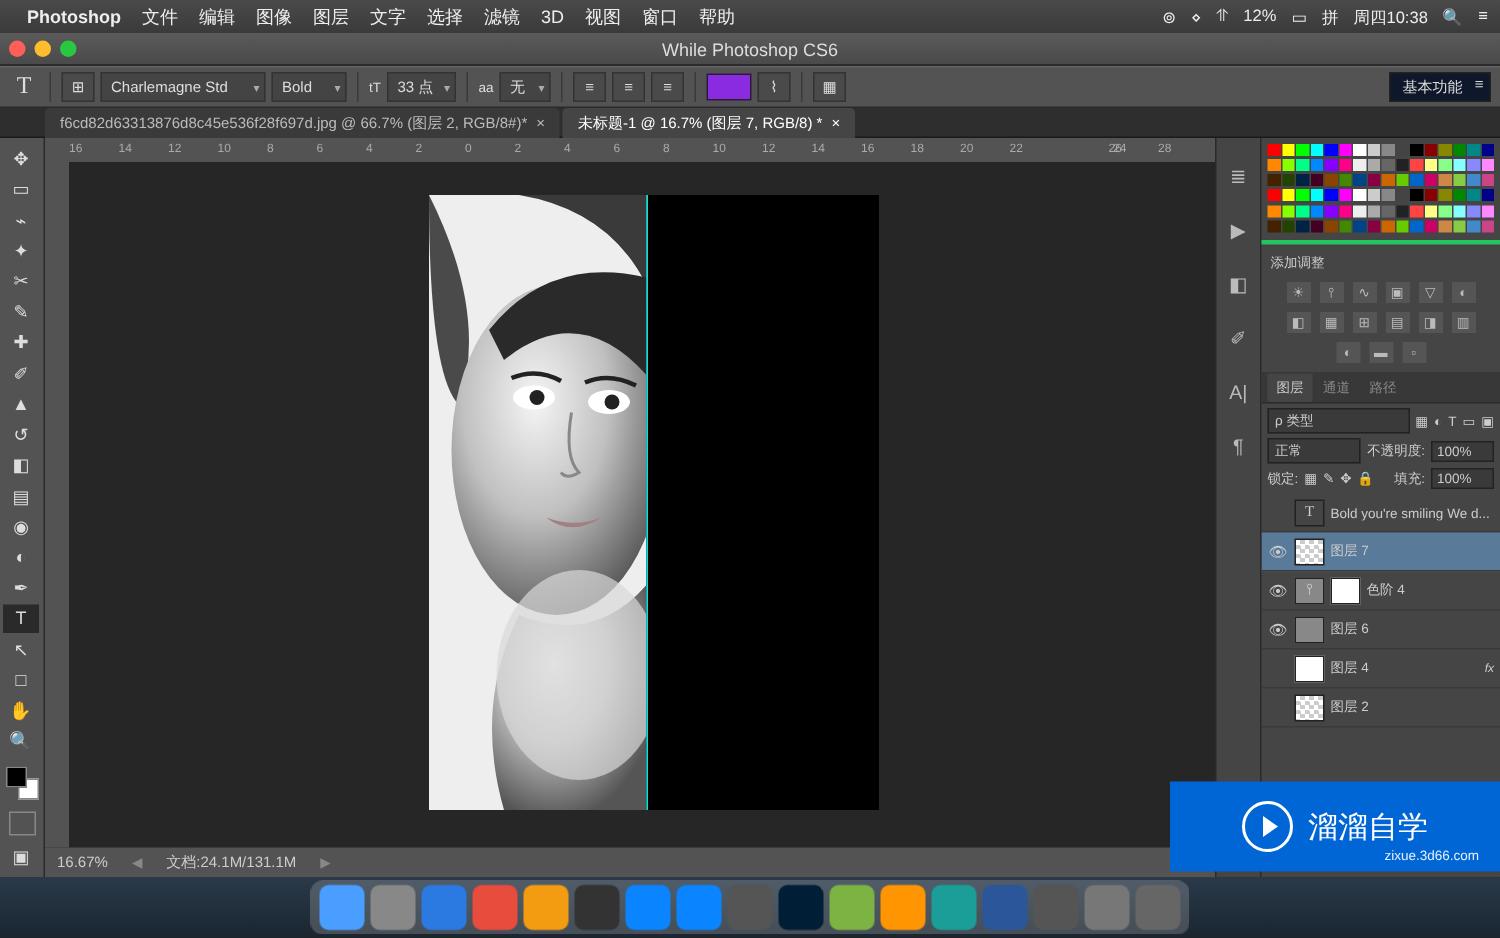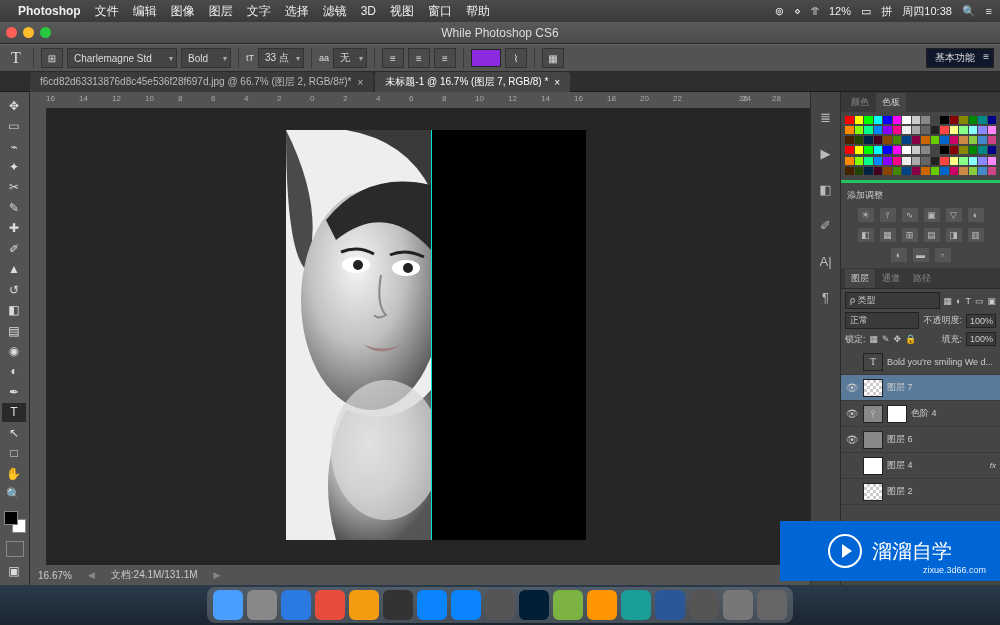--- a/index.html
+++ b/index.html
@@ -73,21 +73,21 @@
 .swatches{height:68px;padding:4px;display:grid;grid-template-columns:repeat(16,1fr);gap:1px;}
 .swatches div{height:8px;}
 .adj-panel{padding:6px;border-top:3px solid #22c55e;}
 .adj-label{margin-bottom:6px;font-size:9px;}
 .adj-icons{display:flex;flex-wrap:wrap;gap:6px;justify-content:center;}
 .adj-icons span{width:16px;height:14px;background:#555;display:flex;align-items:center;justify-content:center;font-size:9px;color:#bbb;}
 .layers-section{flex:1;border-top:1px solid #2a2a2a;display:flex;flex-direction:column;}
 .layers-controls{padding:3px 4px;display:flex;flex-direction:column;gap:3px;font-size:9px;}
 .layers-controls .row{display:flex;align-items:center;gap:4px;}
 .layers-controls .sel{background:#3a3a3a;border:1px solid #222;padding:1px 4px;flex:1;min-width:0;}
-.layers-controls .num{background:#3a3a3a;border:1px solid #222;padding:1px 3px;width:30px;}
+.layers-controls .num{background:#3a3a3a;border:1px solid #222;padding:1px 3px;width:42px;}
 .layers-list{flex:1;overflow:auto;}
 .layer{display:flex;align-items:center;height:26px;border-bottom:1px solid #3a3a3a;padding:0 4px;gap:4px;}
 .layer.selected{background:#5a7a9a;}
 .layer .eye{width:14px;height:14px;display:flex;align-items:center;justify-content:center;font-size:10px;}
 .layer .thumb{width:20px;height:18px;background:#888;border:1px solid #222;display:flex;align-items:center;justify-content:center;font-size:10px;}
 .layer .thumb.mask{background:#fff;}
 .layer .thumb.text{background:#454545;font-family:serif;}
 .layer .thumb.check{background:repeating-conic-gradient(#ccc 0 25%,#fff 0 50%) 0 0/6px 6px;}
 .layer .name{font-size:9px;white-space:nowrap;overflow:hidden;text-overflow:ellipsis;}
 .layer .fx{margin-left:auto;font-size:8px;font-style:italic;}
@@ -288,24 +288,20 @@
   <div class="panel-strip">
     <div class="ps-icon">≣</div>
     <div class="ps-icon">▶</div>
     <div class="ps-icon">◧</div>
     <div class="ps-icon">✐</div>
     <div class="ps-icon">A|</div>
     <div class="ps-icon">¶</div>
   </div>
 
   <div class="panels">
-    <div class="panel-tabs">
-      <div class="ptab inactive">颜色</div>
-      <div class="ptab">色板</div>
-    </div>
     <div class="swatches" id="swatches">
         <div style="background: rgb(255, 0, 0);"></div>
         <div style="background: rgb(255, 255, 0);"></div>
         <div style="background: rgb(0, 255, 0);"></div>
         <div style="background: rgb(0, 255, 255);"></div>
         <div style="background: rgb(0, 0, 255);"></div>
         <div style="background: rgb(255, 0, 255);"></div>
         <div style="background: rgb(255, 255, 255);"></div>
         <div style="background: rgb(204, 204, 204);"></div>
         <div style="background: rgb(136, 136, 136);"></div>

